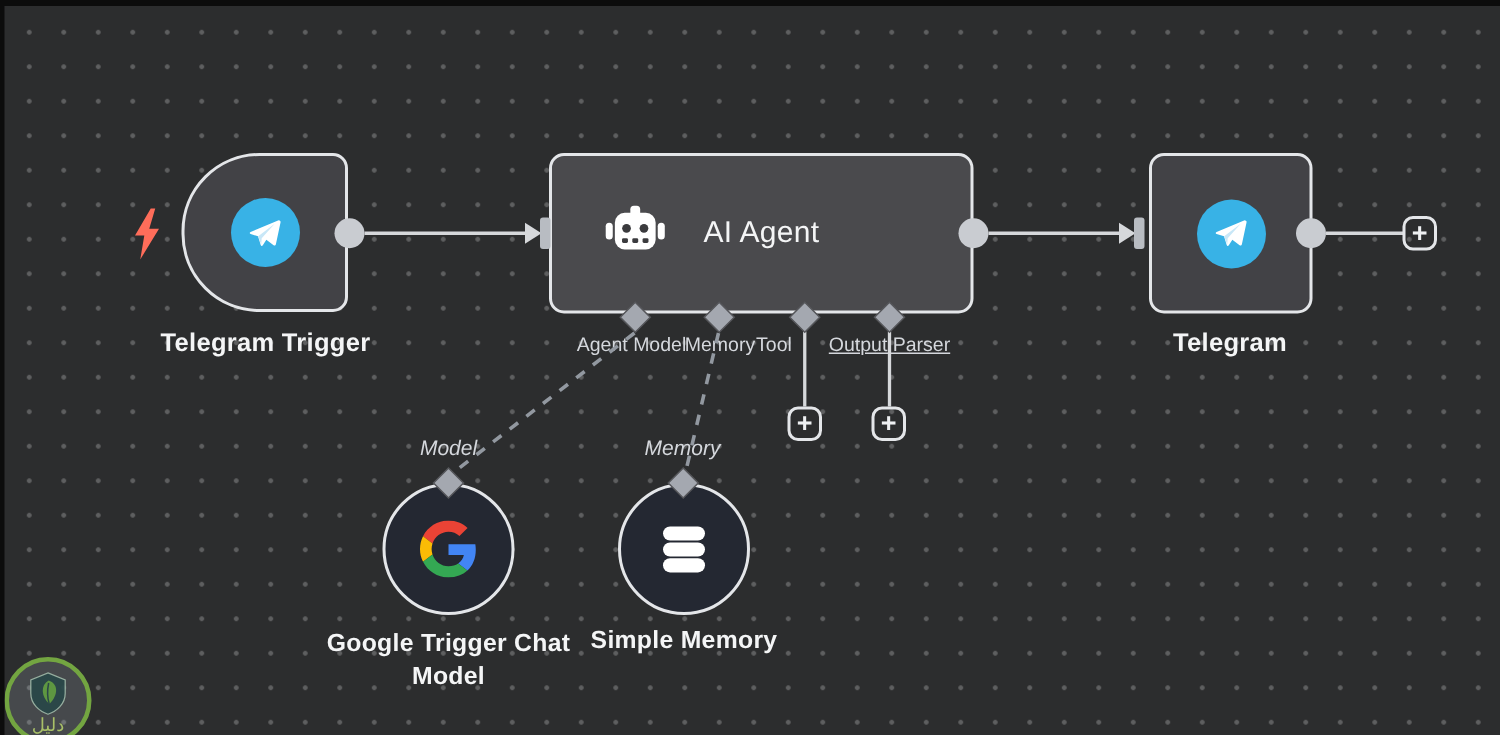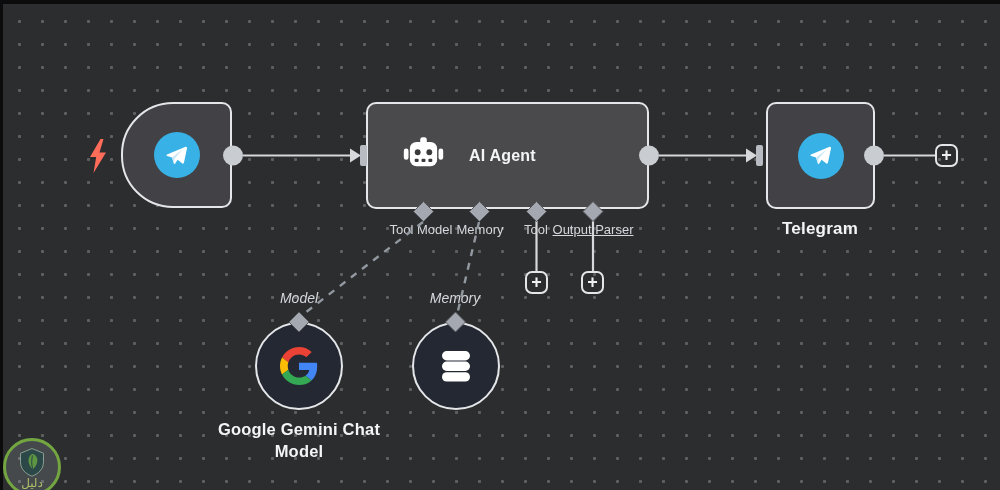--- a/index.html
+++ b/index.html
@@ -19,35 +19,35 @@
 
   .node{position:absolute;background:var(--node_fill,#434347);border:2px solid var(--node_border,#e4e6e9);z-index:8;display:flex;align-items:center;justify-content:center;}
   .node-trigger{left:121px;top:102px;width:111px;height:106px;border-radius:52px 10px 10px 52px;}
   .node-agent{left:366px;top:102px;width:283px;height:107px;border-radius:10px;justify-content:flex-start;padding-left:33px;background:var(--agent_fill,#4a4a4d);}
   .node-telegram{left:766px;top:102px;width:109px;height:107px;border-radius:10px;}
   .node-circle{border-radius:50%;width:88px;height:88px;background:var(--circle_fill,#242832);}
   .node-gemini{left:255px;top:322px;}
   .node-memory{left:412px;top:322px;}
 
   .tg-badge{width:46px;height:46px;border-radius:50%;background:var(--telegram_blue,#38b2e6);display:flex;align-items:center;justify-content:center;}
-  .agent-title{color:var(--title_color,#f4f5f6);font-size:16px;font-weight:bold;margin-left:23px;letter-spacing:.2px;}
+  .agent-title{color:var(--title_color,#f4f5f6);font-size:20px;font-weight:normal;margin-left:23px;letter-spacing:.2px;}
 
   .bolt{position:absolute;left:86px;top:138px;z-index:9;}
 
   .node-label{position:absolute;text-align:center;color:var(--title_color,#f4f5f6);font-size:17px;font-weight:bold;z-index:9;letter-spacing:.2px;}
   .node-sub{position:absolute;text-align:center;color:var(--subtitle_color,#cdd1d7);font-size:14.5px;font-weight:normal;z-index:9;}
   .lbl-trigger{left:77px;top:219px;width:200px;}
   .sub-trigger{left:77px;top:246px;width:200px;}
   .lbl-telegram{left:720px;top:219px;width:200px;}
   .sub-telegram{left:720px;top:246px;width:200px;}
   .lbl-gemini{left:214px;top:418px;width:170px;font-size:16.5px;line-height:22px;}
   .lbl-memory{left:376px;top:418px;width:160px;font-size:16.5px;}
 
   .port-label{position:absolute;top:222px;text-align:center;color:var(--port_label_color,#d5d8dd);font-size:13px;z-index:9;white-space:nowrap;transform:translateX(-50%);}
-  .pl-chat{left:421px;} .pl-mem{left:480px;} .pl-tool{left:536px;text-align:right;} .pl-parser{left:593px;text-decoration:underline;}
+  .pl-chat{left:421px;} .pl-mem{left:480px;} .pl-tool{left:516px;text-align:right;} .pl-parser{left:593px;text-decoration:underline;}
   .sub-port-label{position:absolute;top:290px;text-align:center;color:var(--port_label_color,#d5d8dd);font-size:14px;z-index:9;transform:translateX(-50%);font-style:italic;}
   .spl-model{left:299px;} .spl-memory{left:455px;}
 
   .plus-btn{position:absolute;width:23px;height:23px;border:2.5px solid var(--node_border,#e4e6e9);border-radius:7px;color:#eef0f2;display:flex;align-items:center;justify-content:center;font-size:18px;font-weight:bold;z-index:15;background:transparent;line-height:1;padding-bottom:1px;}
   .plus-right{left:935px;top:144px;}
   .plus-tool{left:525px;top:271px;}
   .plus-parser{left:581px;top:271px;}
 
   .watermark{position:absolute;left:3px;top:438px;width:58px;height:58px;border-radius:50%;border:3px solid var(--watermark_green,#7ab043);background:rgba(175,185,195,.22);z-index:30;opacity:.92;display:flex;flex-direction:column;align-items:center;}
   .wm-text{color:#b4cd6d;font-size:12px;margin-top:-4px;font-weight:normal;}
@@ -156,26 +156,28 @@
   <div class="plus-btn plus-right">
       <span>+</span>
     </div>
   <div class="plus-btn plus-tool">
       <span>+</span>
     </div>
   <div class="plus-btn plus-parser">
       <span>+</span>
     </div>
 
+  <div class="node-label lbl-trigger">Telegram Trigger</div>
 
   <div class="node-label lbl-telegram">Telegram</div>
 
-  <div class="node-label lbl-gemini">Google Gemini Chat Model</div>
+  <div class="node-label lbl-gemini">Google Trigger Chat Model</div>
+  <div class="node-label lbl-memory">Simple Memory</div>
 
-  <div class="port-label pl-chat">Tool Model</div>
+  <div class="port-label pl-chat">Agent Model</div>
   <div class="port-label pl-mem">Memory</div>
   <div class="port-label pl-tool">Tool</div>
   <div class="port-label pl-parser">Output Parser</div>
 
   <div class="sub-port-label spl-model">Model</div>
   <div class="sub-port-label spl-memory">Memory</div>
 
   <div class="watermark">
     <svg width="34" height="34" viewBox="0 0 40 40" style="margin-top:5px;">
       <path d="M20 3 L33.5 8.5 V19 c0 8.5-6.5 14-13.5 16.5 C13 33 6.5 27.5 6.5 19 V8.5 Z" fill="#2b4a4b" stroke="#9fb8a8" stroke-width="1"></path>

